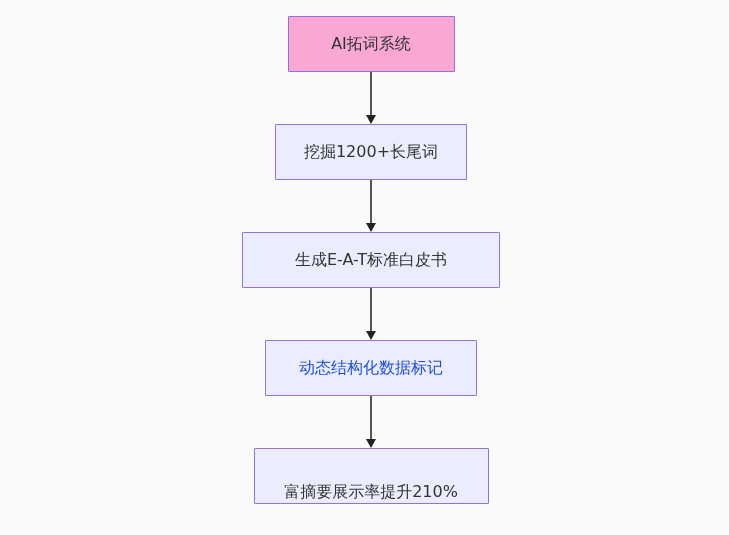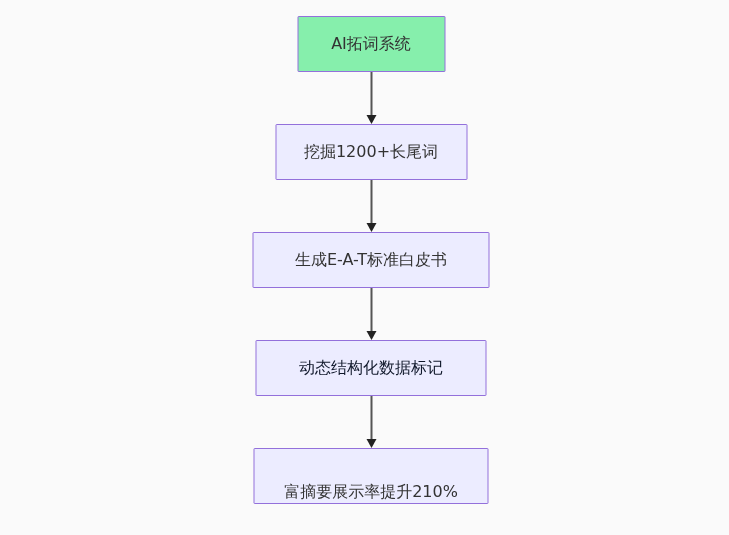--- a/index.html
+++ b/index.html
@@ -53,42 +53,42 @@
     border-right: 5px solid transparent;
     border-top-width: 9px;
     border-top-style: solid;
   }
 </style>
 </head>
 <body>
 
 <div class="canvas" style="background: rgb(250, 250, 250);">
   <div class="flow" id="flow">
-      <div class="node" style="width: 148px; background: #86efac; border-color: rgb(147, 112, 219); color: rgb(51, 51, 51);">
+      <div class="node" style="width: 167px; background: #f9a8d4; border-color: rgb(147, 112, 219); color: rgb(51, 51, 51);">
         <span>AI拓词系统</span>
       </div>
       <div class="arrow">
         <div class="shaft" style="background: rgb(85, 85, 85);"></div>
         <div class="head" style="border-top-color: rgb(34, 34, 34);"></div>
       </div>
       <div class="node" style="width: 192px; background: rgb(236, 236, 255); border-color: rgb(147, 112, 219); color: rgb(51, 51, 51);">
         <span>挖掘1200+长尾词</span>
       </div>
       <div class="arrow">
         <div class="shaft" style="background: rgb(85, 85, 85);"></div>
         <div class="head" style="border-top-color: rgb(34, 34, 34);"></div>
       </div>
-      <div class="node" style="width: 237px; background: rgb(236, 236, 255); border-color: rgb(147, 112, 219); color: rgb(51, 51, 51);">
+      <div class="node" style="width: 258px; background: rgb(236, 236, 255); border-color: rgb(147, 112, 219); color: rgb(51, 51, 51);">
         <span>生成E-A-T标准白皮书</span>
       </div>
       <div class="arrow">
         <div class="shaft" style="background: rgb(85, 85, 85);"></div>
         <div class="head" style="border-top-color: rgb(34, 34, 34);"></div>
       </div>
-      <div class="node" style="width: 231px; background: rgb(236, 236, 255); border-color: rgb(147, 112, 219); color: #0f172a;">
+      <div class="node" style="width: 212px; background: rgb(236, 236, 255); border-color: rgb(147, 112, 219); color: #1d4ed8;">
         <span>动态结构化数据标记</span>
       </div>
       <div class="arrow">
         <div class="shaft" style="background: rgb(85, 85, 85);"></div>
         <div class="head" style="border-top-color: rgb(34, 34, 34);"></div>
       </div>
       <div class="node" style="width: 235px; background: rgb(236, 236, 255); border-color: rgb(147, 112, 219); color: rgb(51, 51, 51); align-items: flex-end;">
         <span>富摘要展示率提升210%</span>
       </div>
     </div>

